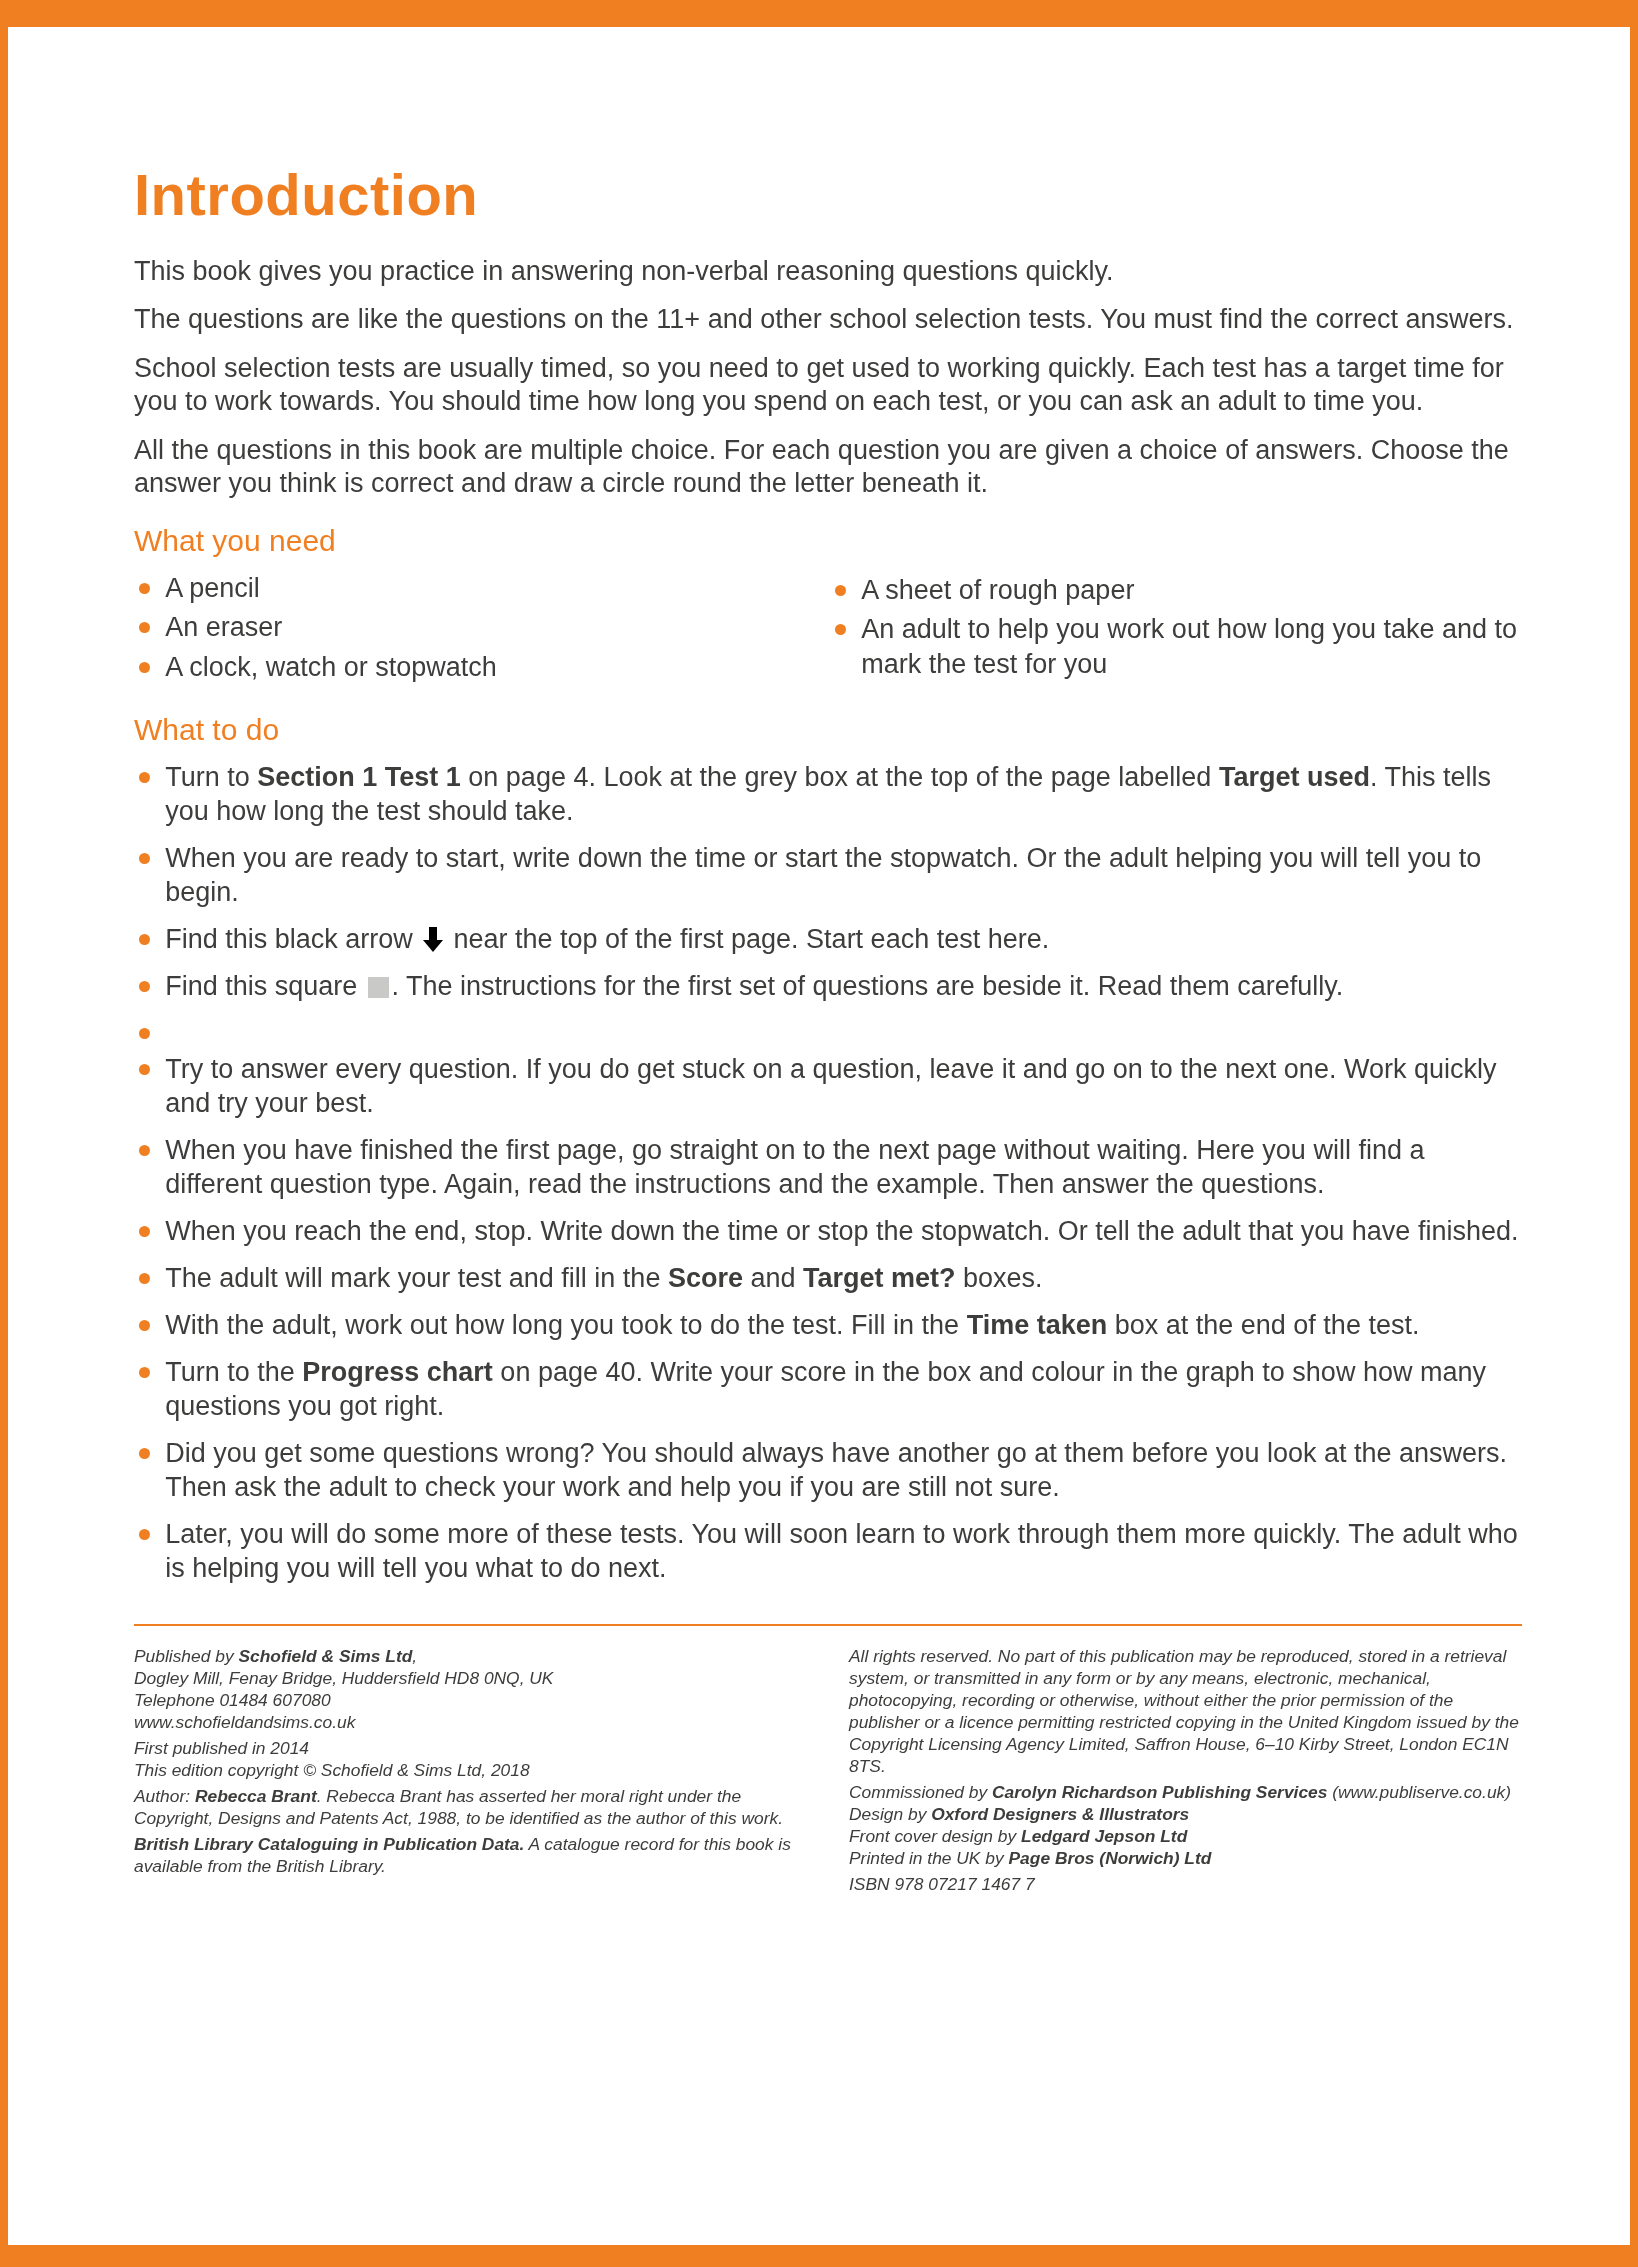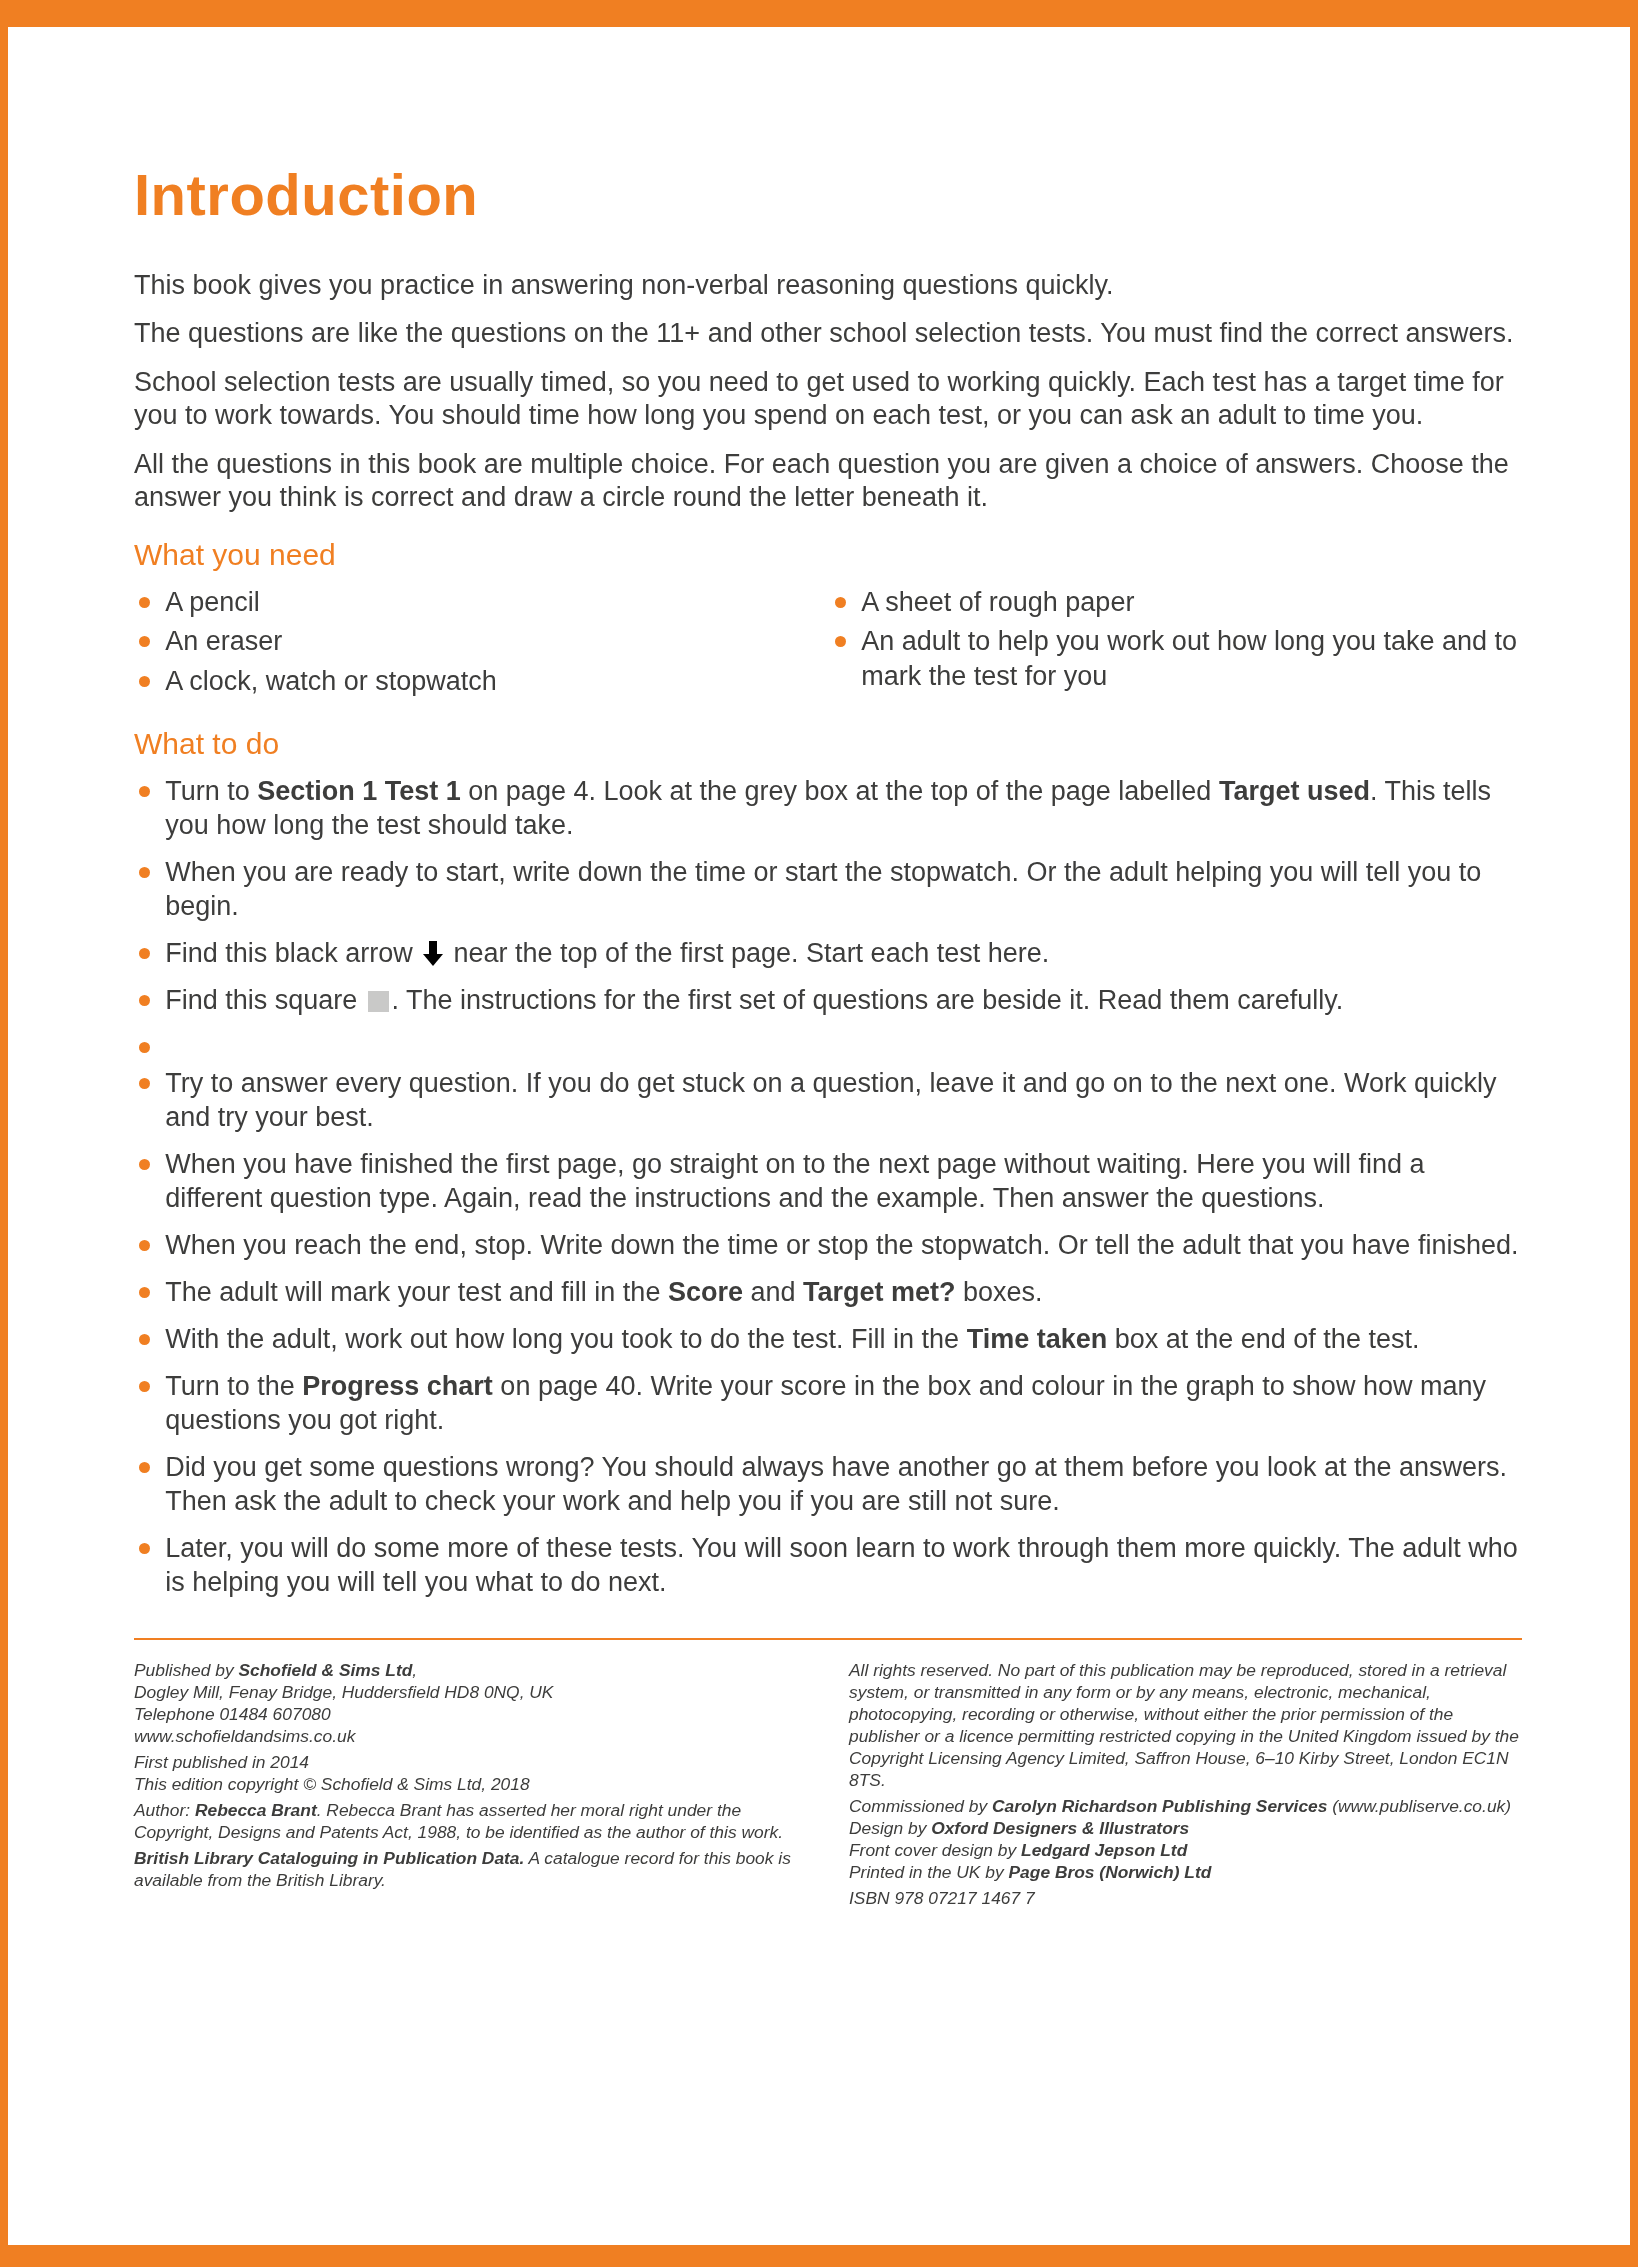--- a/index.html
+++ b/index.html
@@ -18,21 +18,21 @@
     background:#ffffff;
     overflow:hidden;
   }
   .content { padding:136px 108px 18.4px 126px; }
 
   h1.title {
     color:var(--accent, #f07f22);
     font-size:58px;
     font-weight:bold;
     line-height:1.1;
-    margin-bottom:42px;
+    margin-bottom:28px;
     letter-spacing:0.5px;
   }
   .intro .li {
     display:block;
     font-size:27px;
     line-height:33px;
     margin-bottom:15.6px;
   }
   h2.sec {
     color:var(--accent, #f07f22);
@@ -50,21 +50,21 @@
   .bullet {
     flex:0 0 auto;
     width:11px;
     height:11px;
     border-radius:50%;
     background:var(--accent, #f07f22);
     margin:12px 15.6px 0 4.6px;
   }
   .li-text { display:inline-block; }
 
-  .wyn { display:flex; }
+  .wyn { display:flex;align-items:center; }
   .wyn-col.left  { width:696px; flex:0 0 auto; }
   .wyn-col.right { flex:1; }
   .wyn .li { margin-bottom:4.6px; line-height:35px; }
 
   .todo .li { margin-bottom:13px; }
 
   strong { font-weight:bold; }
 
   .inline-icon { display:inline-block; }
   .icon-down-arrow {

